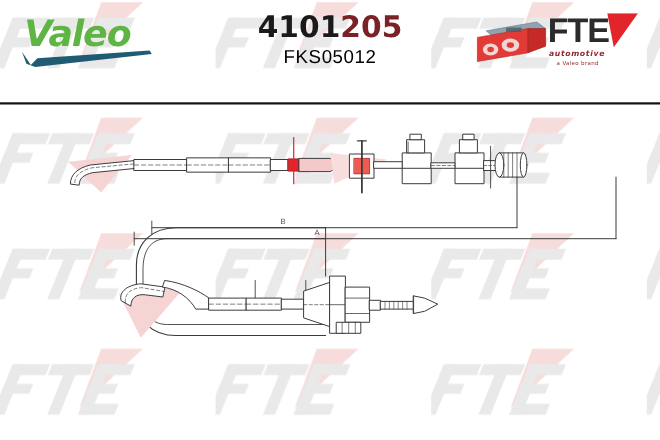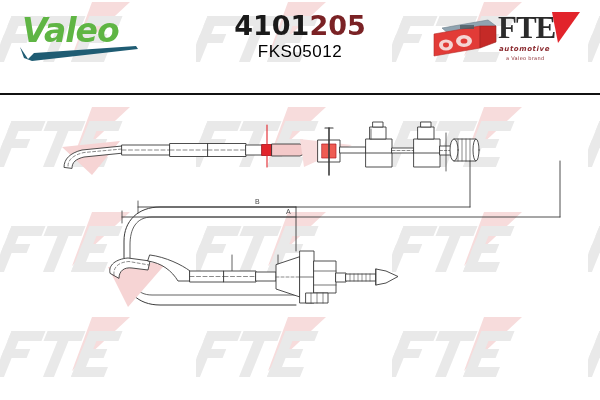--- a/index.html
+++ b/index.html
@@ -92,21 +92,21 @@
     width: 66px; height: 42px;
   }
   #fte-logo {
     position: absolute;
     left: 64px; top: 0px;
     width: 96px; height: 56px;
   }
   #fte-letters {
     position: absolute;
     left: 2px; top: 2px;
-    font-family: Liberation Serif, serif;
+    font-family: Liberation Sans, sans-serif;
     font-weight: bold;
     font-size: 31px;
     color: #2b2b2b;
     letter-spacing: -1px;
     line-height: 1;
   }
   #fte-triangle {
     position: absolute;
     left: 56px; top: 2px;
     width: 28px; height: 32px;

